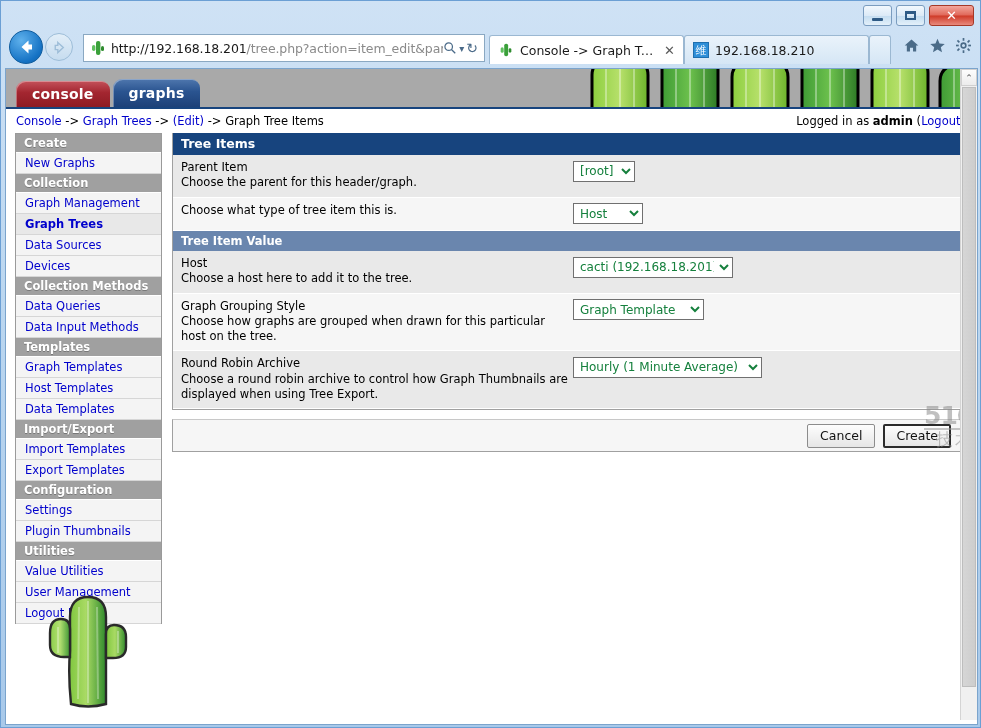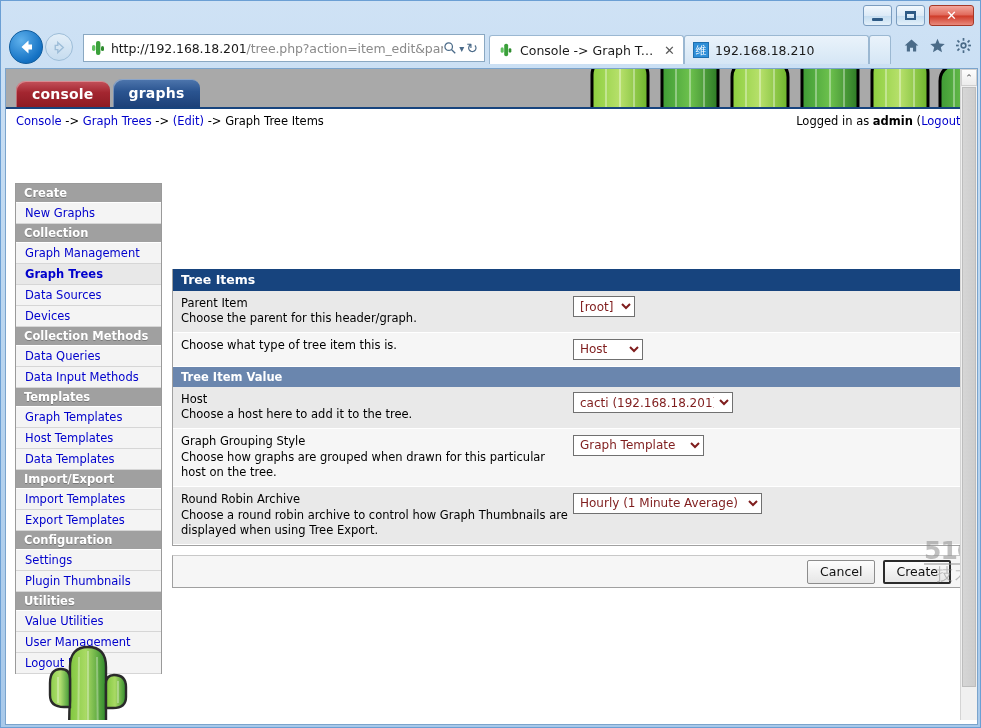--- a/index.html
+++ b/index.html
@@ -236,21 +236,21 @@
     color: #000;
     white-space: nowrap;
   }
   #login-info a { color: #0000cc; text-decoration: none; }
   #login-info b { font-weight: bold; }
 
   
   #page-body {
     display: flex;
     height: 591px;
-    align-items: center;
+    align-items: flex-start;
     border-radius: 30px;
   }
   #sidebar {
     width: 147px;
     flex: 0 0 147px;
     background: #f4f4f4;
     border-right: 1px solid #9a9a9a;
     margin-left: 9px;
     border-left: 1px solid #9a9a9a;
     border-top: 1px solid #9a9a9a;
@@ -338,21 +338,21 @@
   .fctrl {
     flex: 1 1 auto;
     padding-left: 2px;
   }
   select.ctl {
     font-family: "DejaVu Sans", "Liberation Sans", sans-serif;
     font-size: 12px;
     padding: 1px 2px;
     border: 1px solid #707070;
     background: #ffffff;
-    color: #7f1d1d;
+    color: #15803d;
     height: 21px;
   }
   #btnrow {
     background: #f6f6f6;
     border: 1px solid #a0a0a0;
     border-top: 1px solid #c8c8c8;
     width: 790px;
     height: 33px;
     display: flex;
     align-items: center;

